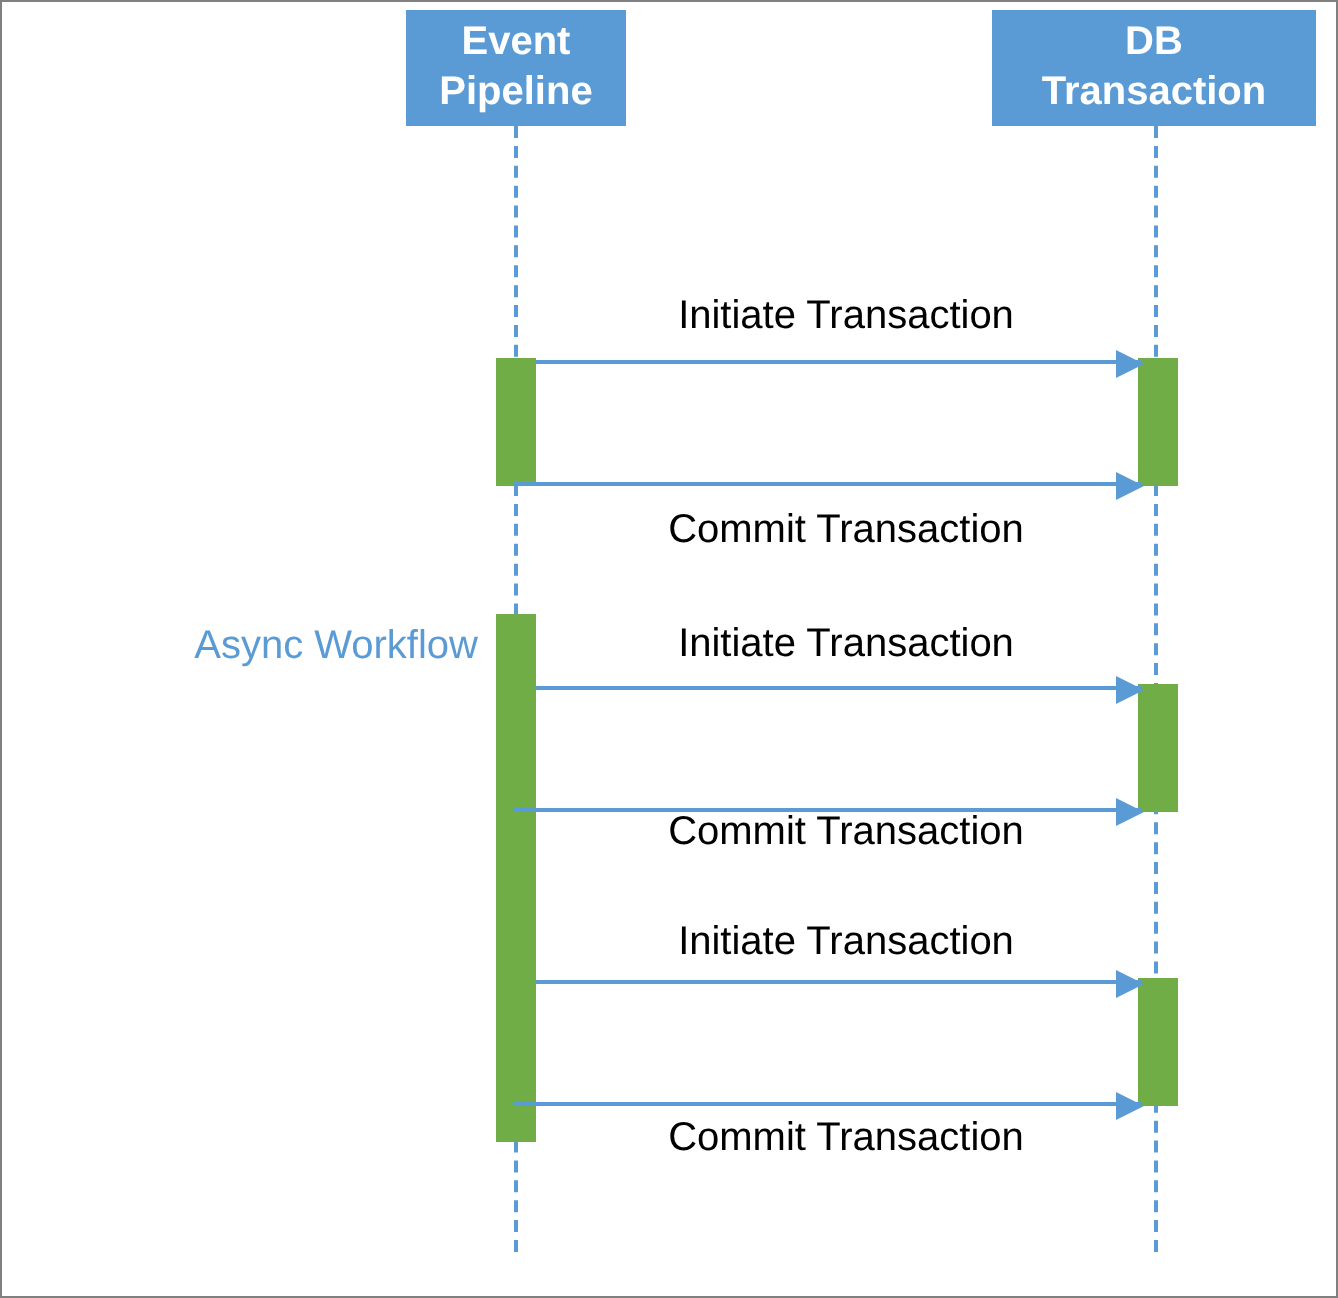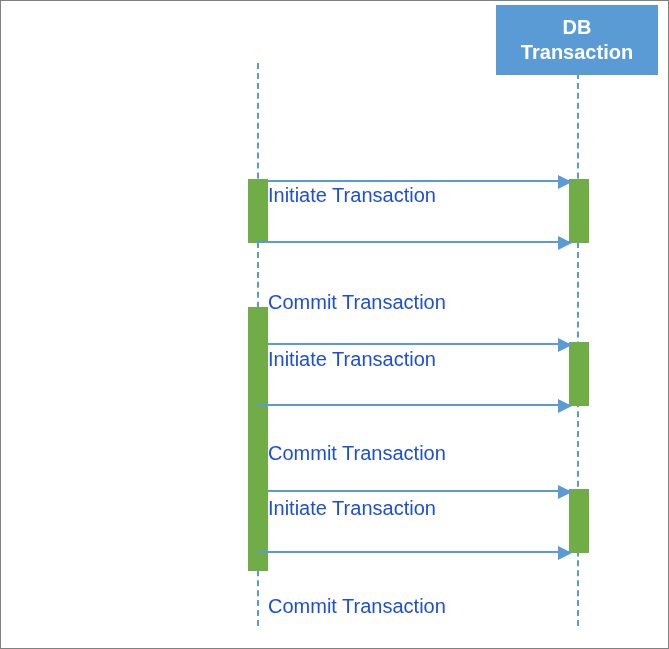--- a/index.html
+++ b/index.html
@@ -28,21 +28,21 @@
     line-height: 25px;
     text-align: center;
     display: flex;
     align-items: center;
     justify-content: center;
     box-sizing: border-box;
     padding: 2px 4px;
     white-space: pre-line;
   }
   #participant-event-pipeline { left: 202px; top: 4px;  width: 110px; height: 58px; }
-  #participant-db-transaction { left: 495px; top: 4px;  width: 162px; height: 70px; }
+  #participant-db-transaction { left: 495px; top: 4px;  width: 162px; height: 58px; }
 
   
   .lifeline {
     position: absolute;
     width: 0;
     border-left: 2px dashed #5B9BD5;
   }
   #lifeline-event-pipeline { left: 256px; top: 62px; height: 563px; }
   #lifeline-db-transaction { left: 576px; top: 62px; height: 563px; }
 
@@ -65,45 +65,46 @@
     position: absolute;
     right: -1px;
     top: -7px;
     width: 0; height: 0;
     border-top: 7px solid transparent;
     border-bottom: 7px solid transparent;
     border-left: 14px solid #5B9BD5;
   }
   .msg-label {
     position: absolute;
-    color: #1d4ed8;
+    color: #000000;
     font-size: 20px;
     line-height: 24px;
     white-space: nowrap;
-    text-align: left;
-    margin-top: 37px;
+    text-align: center;
   }
 
   
   .note {
     position: absolute;
     color: #5B9BD5;
     font-size: 20px;
     line-height: 28px;
     white-space: pre-line;
     text-align: right;
   }
   #note-event-platform { left: 10px;  top: 190px; width: 228px; }
   #note-async-workflow { left: 10px;  top: 308px; width: 228px; }
 </style>
 </head>
 <body>
 
 <div id="canvas">
 
+  <div class="participant" id="participant-event-pipeline">Event
+Pipeline</div>
 
   <div class="participant" id="participant-db-transaction">DB
 Transaction</div>
 
   <div class="lifeline" id="lifeline-event-pipeline"></div>
   <div class="lifeline" id="lifeline-db-transaction"></div>
 
   <div class="activation left" style="top:178px; height:64px;"></div>
   <div class="activation left" style="top:306px; height:264px;"></div>
 
@@ -134,14 +135,15 @@
   <div class="msg-label" style="left:267px; top:458px; width:310px;">Initiate Transaction</div>
   <div class="msg" style="left:267px; top:489px; width:303px;">
     <span class="arrowhead"></span>
   </div>
 
   <div class="msg" style="left:256px; top:550px; width:314px;">
     <span class="arrowhead"></span>
   </div>
   <div class="msg-label" style="left:267px; top:556px; width:310px;">Commit Transaction</div>
 
+  <div class="note" id="note-async-workflow">Async Workflow</div>
 
 </div>
 
 </body></html>

